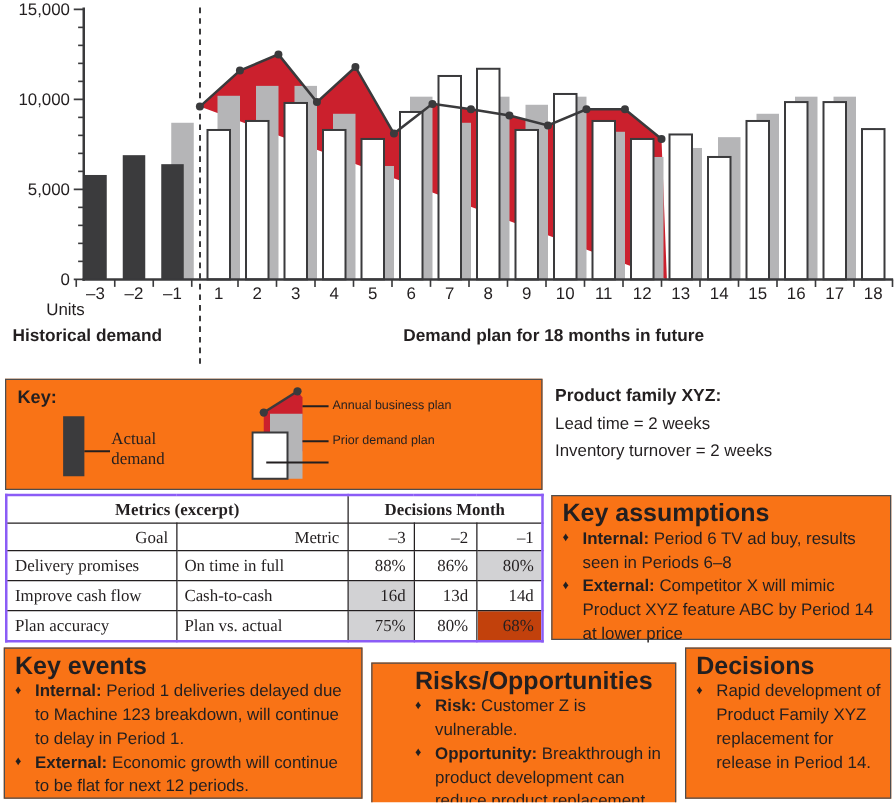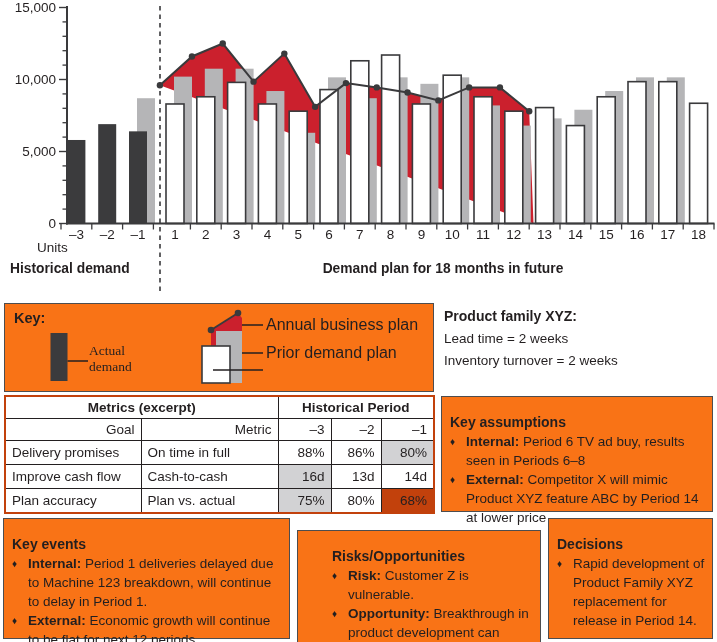--- a/index.html
+++ b/index.html
@@ -11,45 +11,45 @@
 
   
   .box{position:absolute;border:1.5px solid #4d4d4f;background:#f97316;box-sizing:border-box;}
 
   
   #key-box{left:4px;top:303px;width:430px;height:89px;}
   .key-title{position:absolute;left:9px;top:6px;font-size:14.5px;font-weight:bold;}
   #actual-swatch-svg{position:absolute;left:45px;top:27px;}
   .actual-label{position:absolute;left:84px;top:39px;font-size:13.5px;line-height:15.5px;font-family:Liberation Serif, serif;}
   #key-glyph-svg{position:absolute;left:196px;top:2px;}
-  .key-item{position:absolute;left:261px;font-size:16px;line-height:17px;white-space:nowrap;}
+  .key-item{position:absolute;left:261px;font-size:10px;line-height:17px;white-space:nowrap;}
   #key-item-0{top:12px;} #key-item-1{top:40px;} #key-item-2{top:57px;}
 
   
   .product{position:absolute;left:444px;top:308px;}
   .product-title{font-size:14px;font-weight:bold;margin:0 0 7px 0;}
   .product-line{font-size:13.5px;margin:0 0 7px 0;}
 
   
   #metrics-table{position:absolute;left:4px;top:395px;width:430px;border-collapse:collapse;table-layout:fixed;font-size:13.5px;background:#fff;}
   #metrics-table th,#metrics-table td{border:1.5px solid #231f20;padding:0 6px;white-space:nowrap;overflow:hidden;}
-  #metrics-table{border:2px solid #c2410c;}
+  #metrics-table{border:2px solid #8b5cf6;font-family:Liberation Serif, serif;}
   #metrics-table th{font-weight:bold;text-align:center;height:21px;}
   #metrics-table td{height:23px;}
   #metrics-table td.lft{text-align:left;}
   #metrics-table td.ctr,#metrics-table th.ctr{text-align:right;font-weight:normal;}
   #metrics-table td[data-shade="1"]{background:#d2d2d4;}
   #metrics-table td[data-shade="2"]{background:#c2410c;}
 
   
   #assumptions-box{left:441px;top:396px;width:272px;height:116px;}
   #events-box{left:3px;top:518px;width:287px;height:121px;}
   #risks-box{left:297px;top:530px;width:244px;height:128px;padding-left:26px;}
   #decisions-box{left:548px;top:518px;width:165px;height:121px;}
-  .box-title{font-size:14px;font-weight:bold;margin:16px 8px 0 8px;line-height:19px;}
+  .box-title{font-size:20px;font-weight:bold;margin:5px 8px 0 8px;line-height:19px;}
   .bullets{margin:0 5px 0 8px;}
   .bullet{display:flex;align-items:flex-start;}
   .diam{flex:none;width:16px;font-size:10px;line-height:19px;text-align:left;}
   .btxt{font-size:13.5px;line-height:19px;}
   .btxt b{font-weight:bold;}
 </style>
 </head>
 <body>
 
 <div class="page">
@@ -229,21 +229,21 @@
     <colgroup>
         <col style="width:136px">
         <col style="width:137px">
         <col style="width:53px">
         <col style="width:50px">
         <col style="width:53px">
       </colgroup>
     <tbody>
         <tr>
       <th colspan="2">Metrics (excerpt)</th>
-      <th colspan="3">Historical Period</th>
+      <th colspan="3">Decisions Month</th>
     </tr>
     <tr>
       <th class="ctr">Goal</th>
       <th class="ctr">Metric</th>
       <th class="ctr">–3</th>
       <th class="ctr">–2</th>
       <th class="ctr">–1</th>
     </tr>
     <tr>
       <td class="lft">Delivery promises</td>

